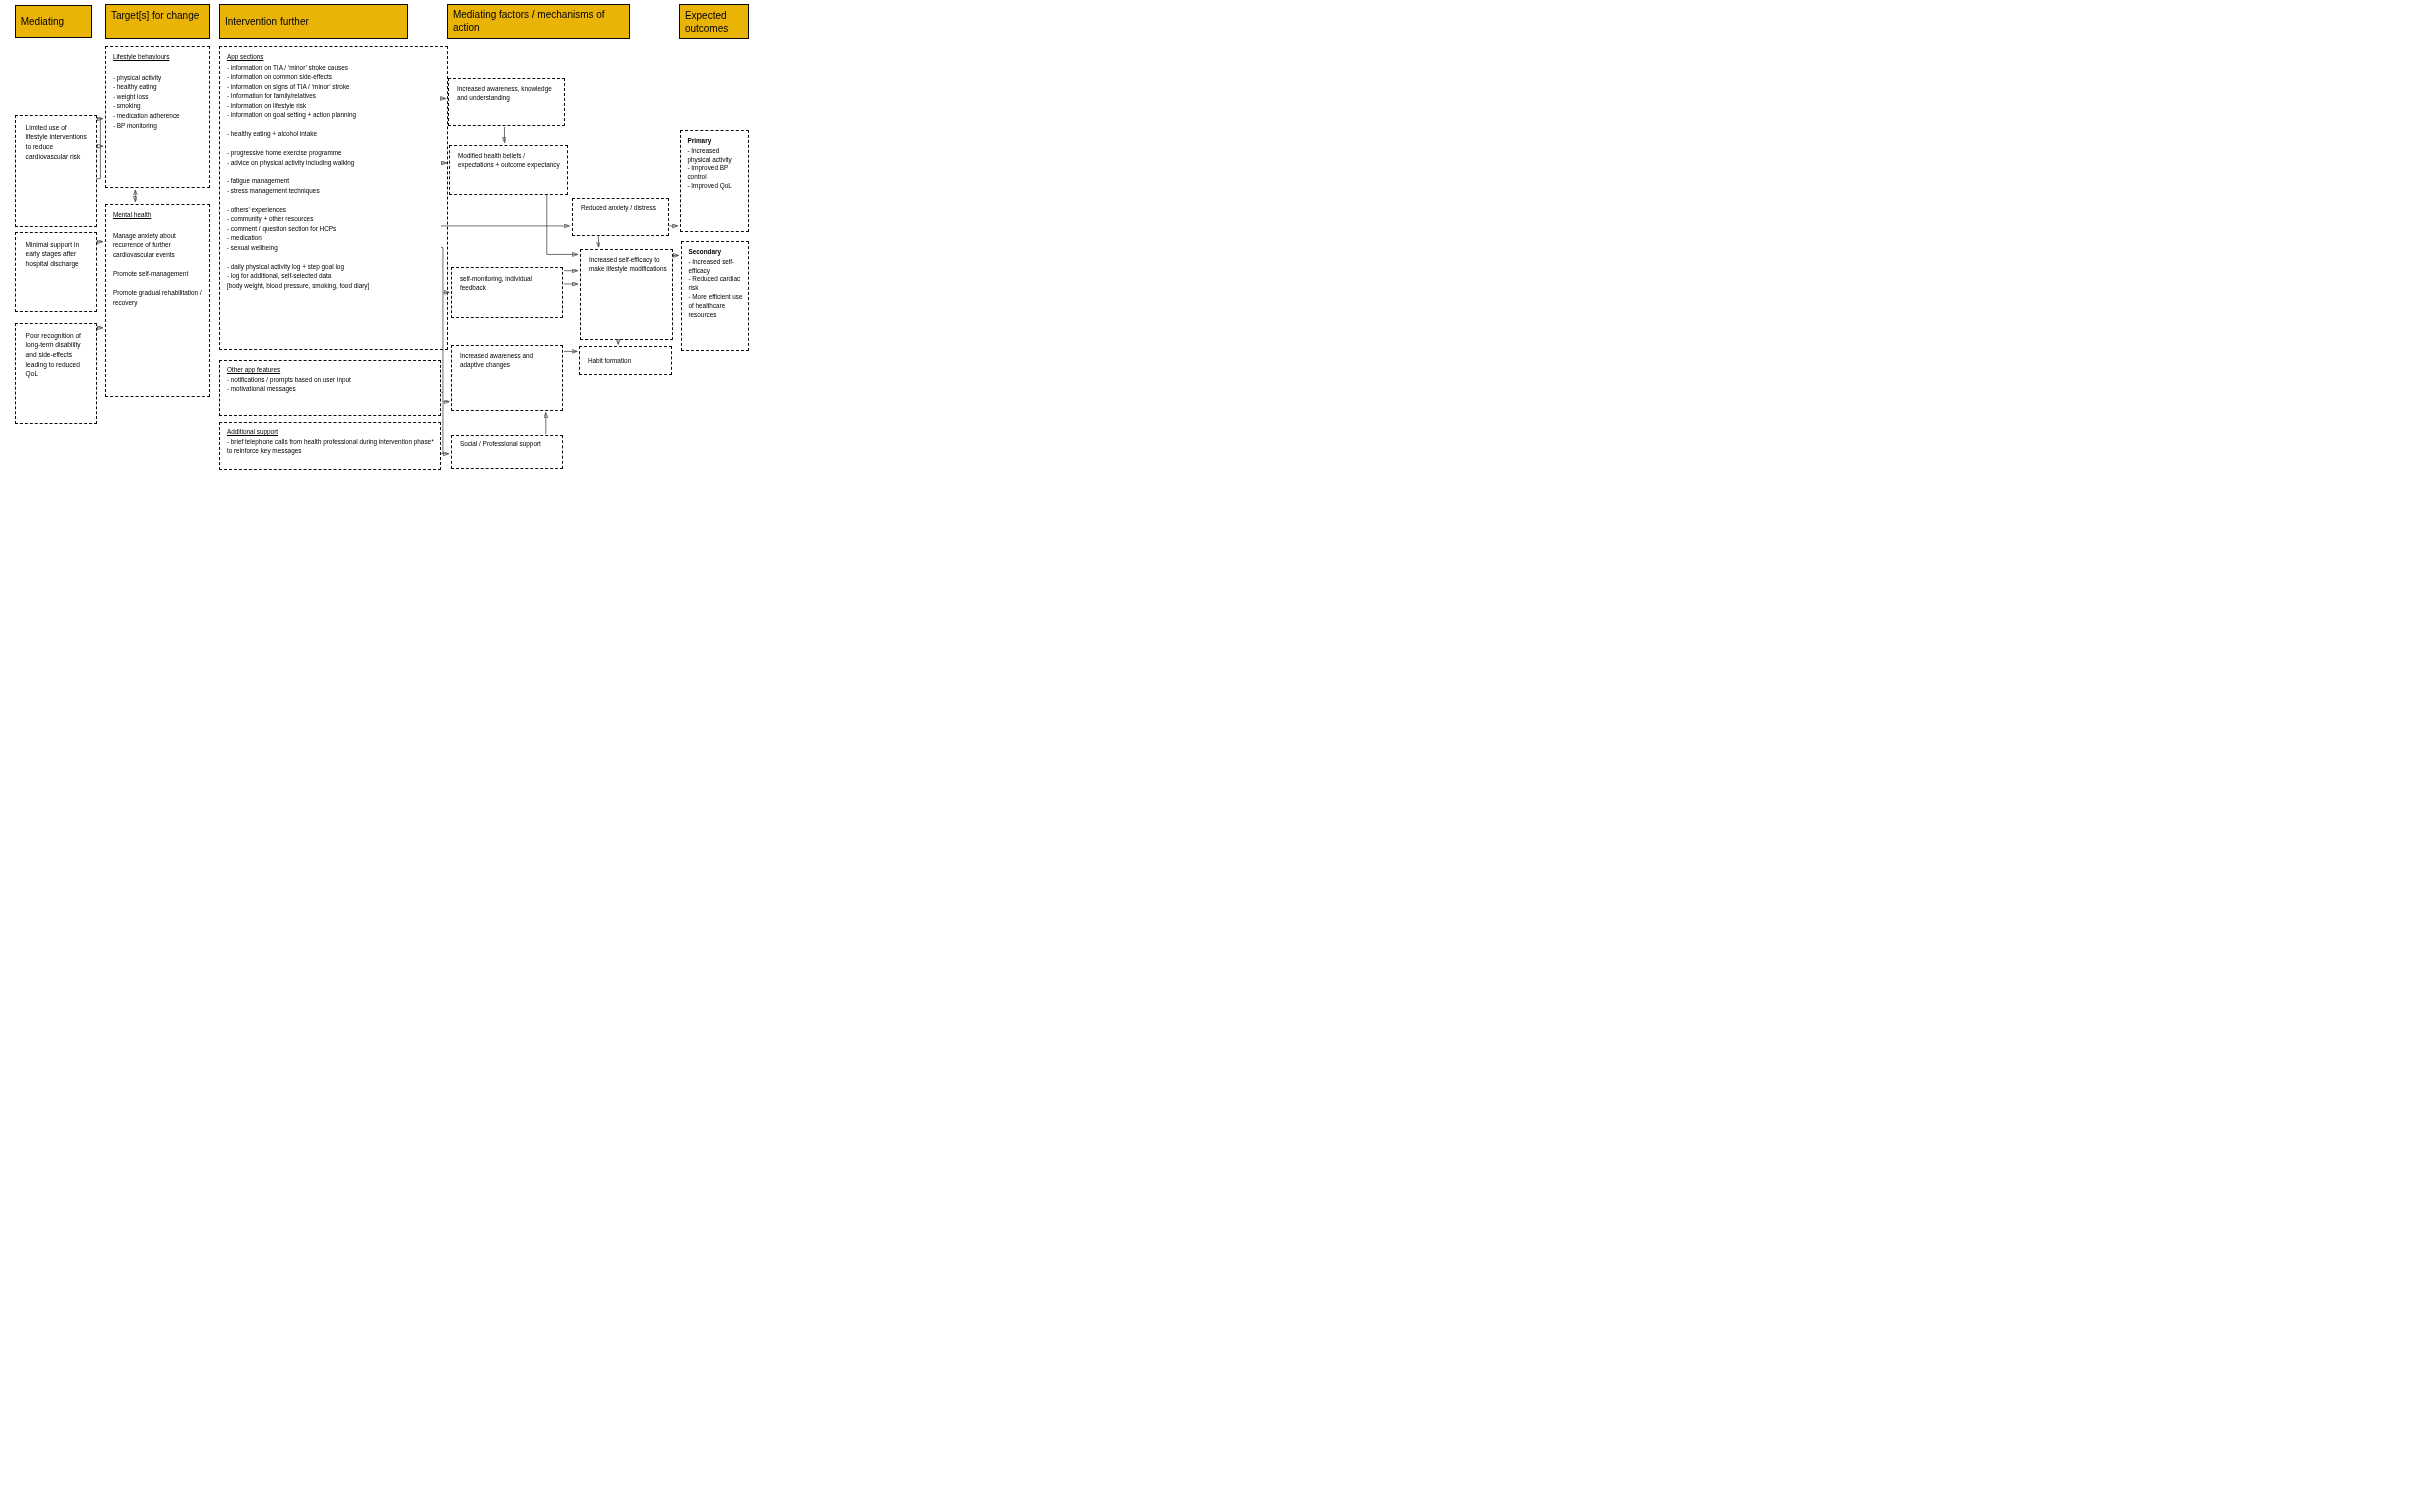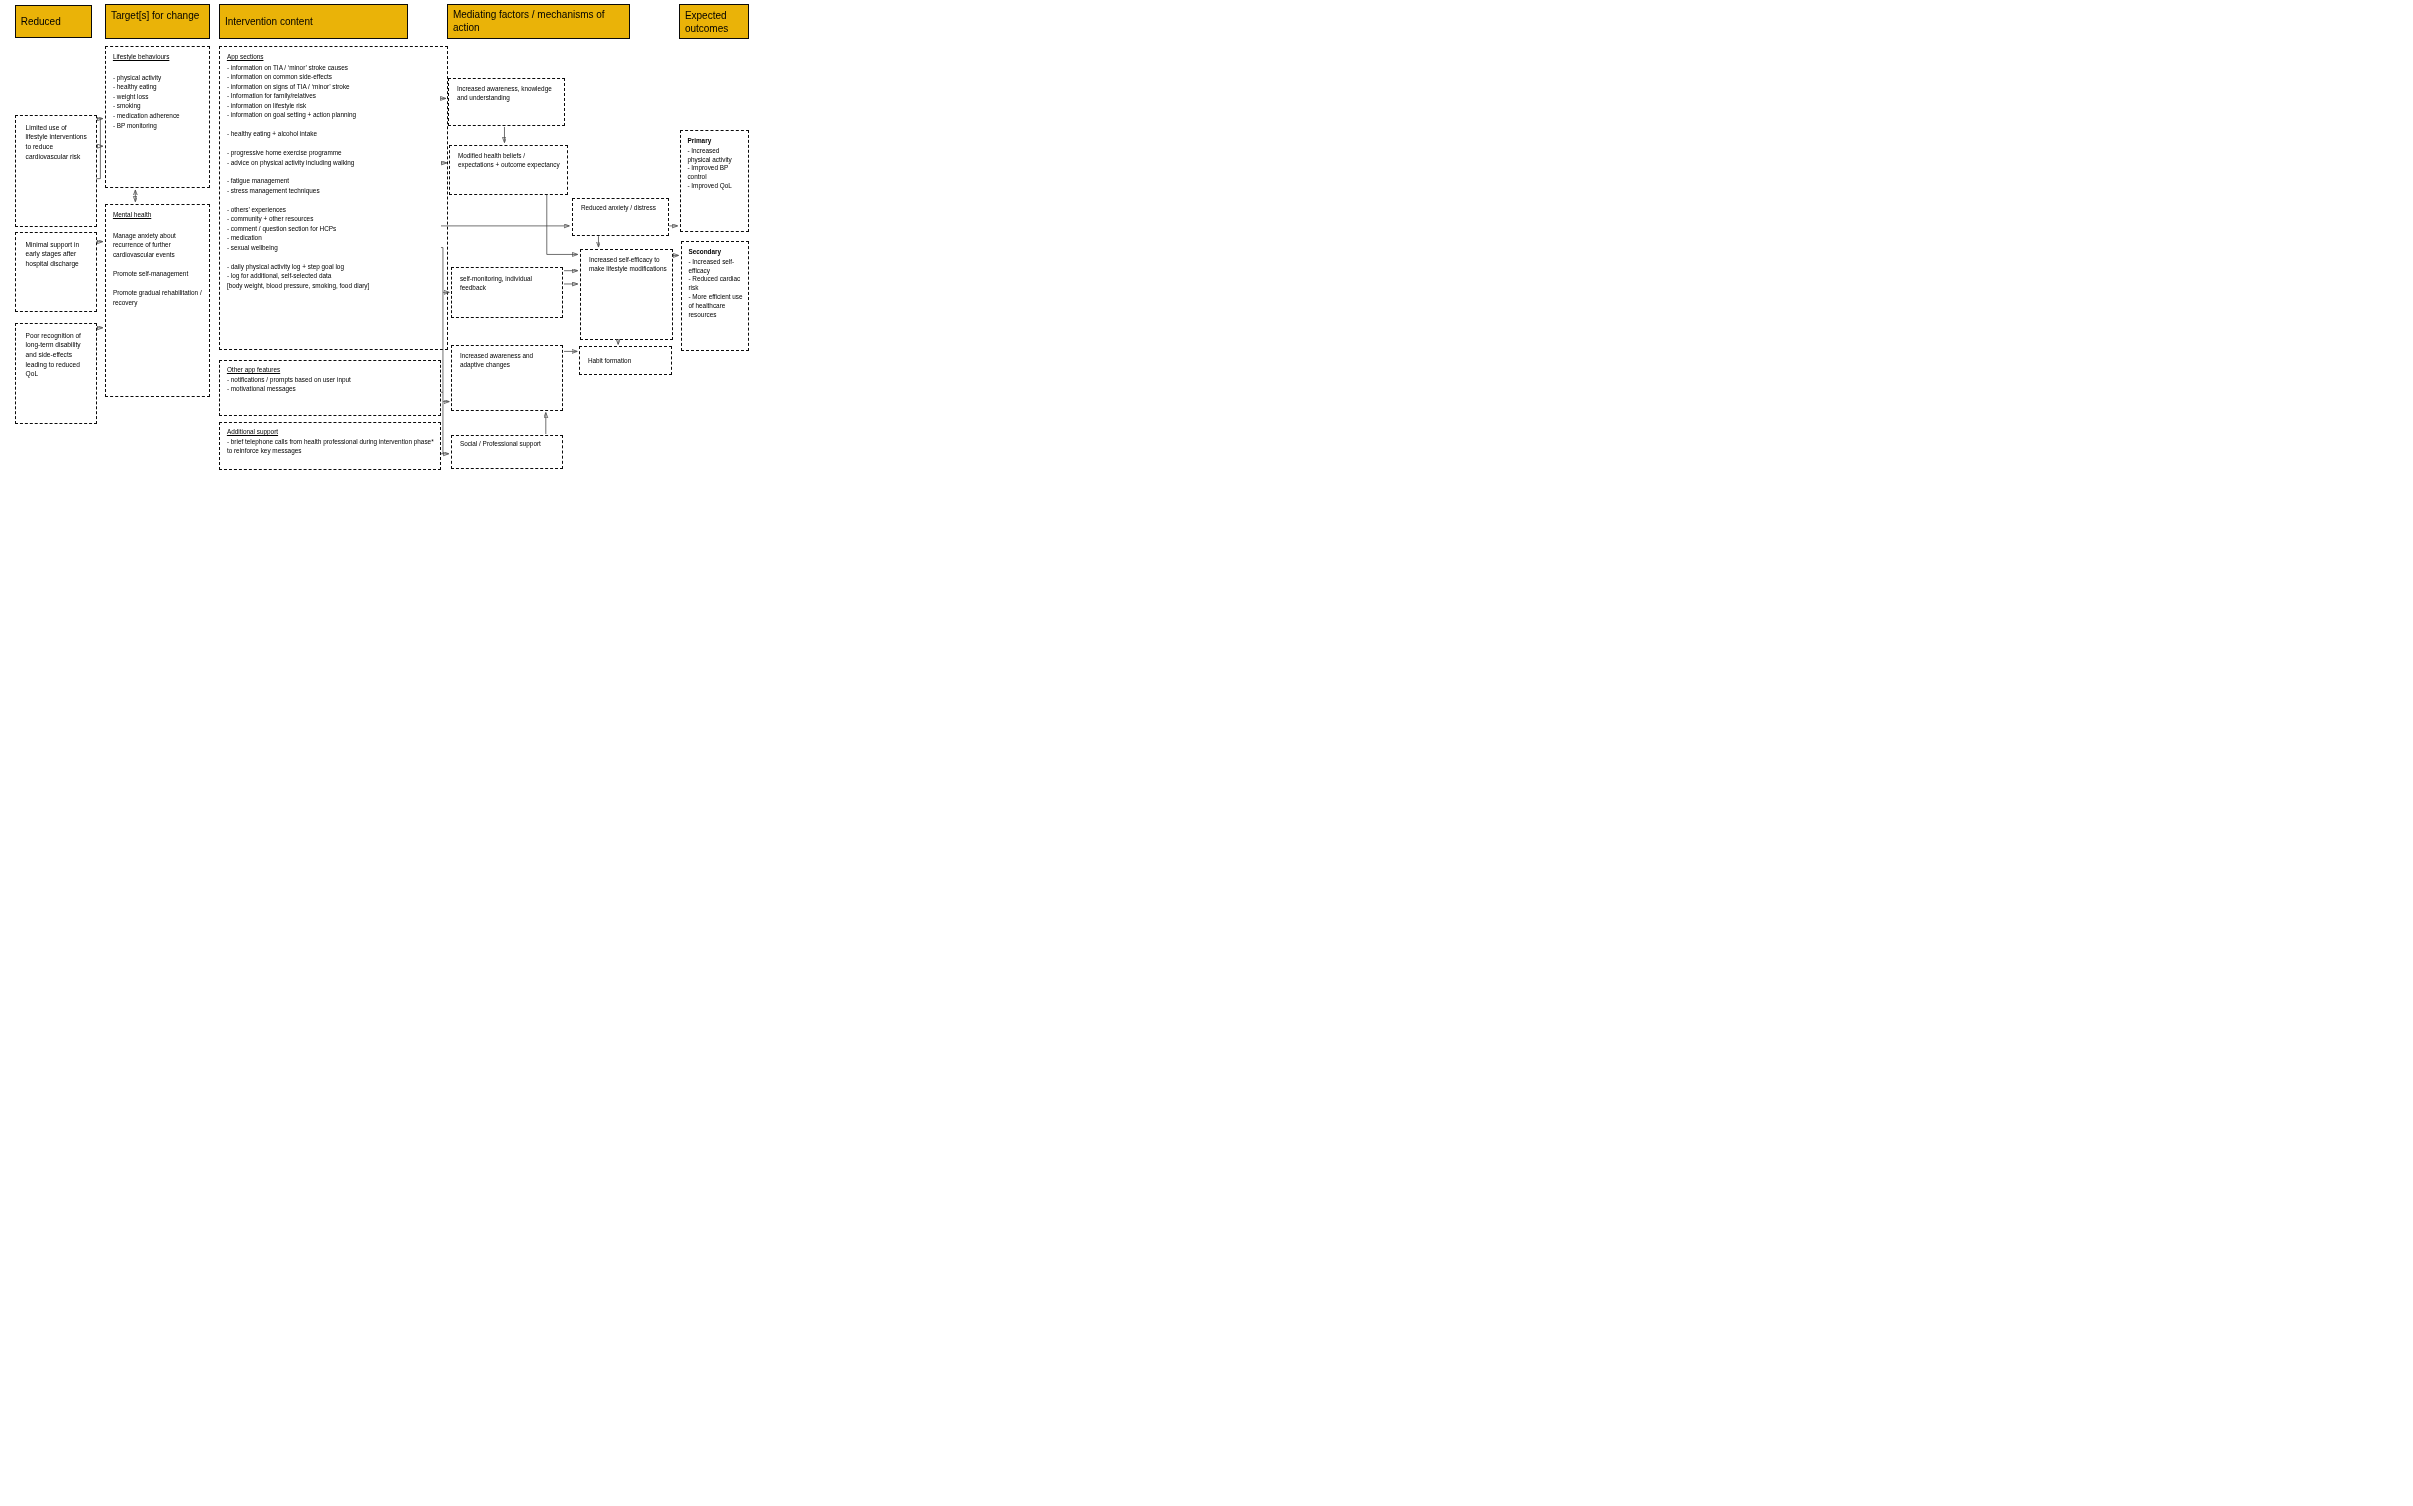--- a/index.html
+++ b/index.html
@@ -81,27 +81,27 @@
 
   #wires{position:absolute;left:0;top:0;width:754px;height:471px;pointer-events:none;}
   #wires path{fill:none;stroke:#4a4a4a;stroke-width:1.6;}
 </style>
 </head>
 <body>
 
 <div id="canvas">
 
   <div class="hdr center" id="hdr-problems">
-      <span>Reduced</span>
+      <span>Mediating</span>
     </div>
   <div class="hdr" id="hdr-targets">
       <span>Target[s] for change</span>
     </div>
   <div class="hdr center" id="hdr-intervention">
-      <span>Intervention content</span>
+      <span>Intervention further</span>
     </div>
   <div class="hdr center" id="hdr-mediating">
       <span>Mediating factors / mechanisms of action</span>
     </div>
   <div class="hdr" id="hdr-outcomes">
       <span>Expected outcomes</span>
     </div>
 
   <div class="box" id="p1">
     <div>Limited use of lifestyle interventions to reduce cardiovascular risk</div>

